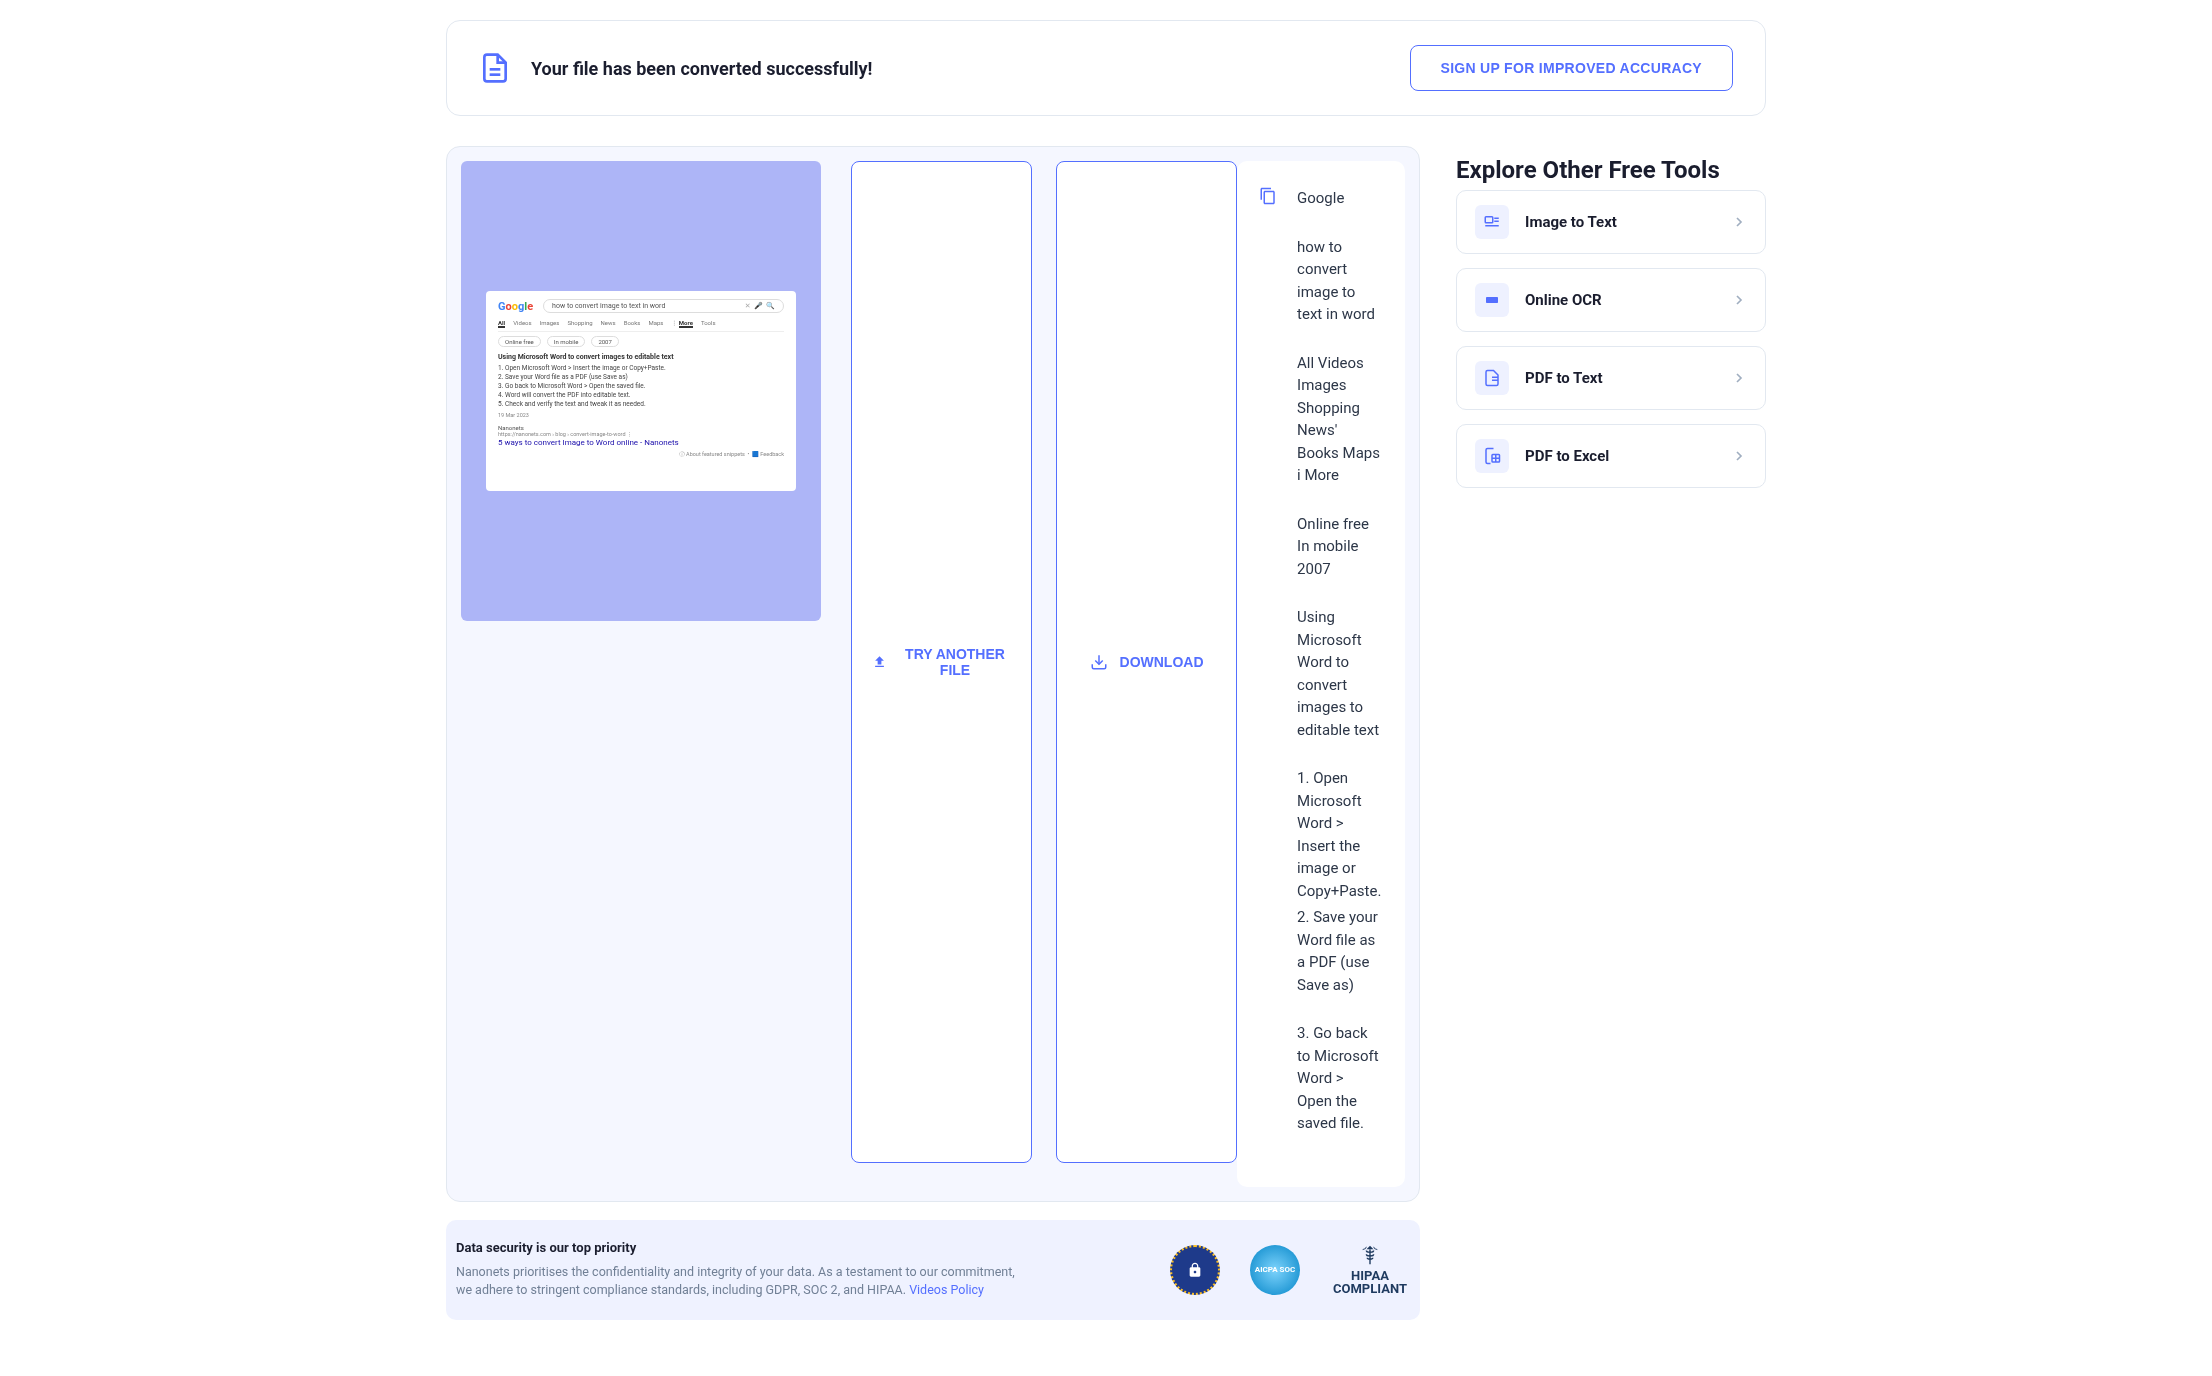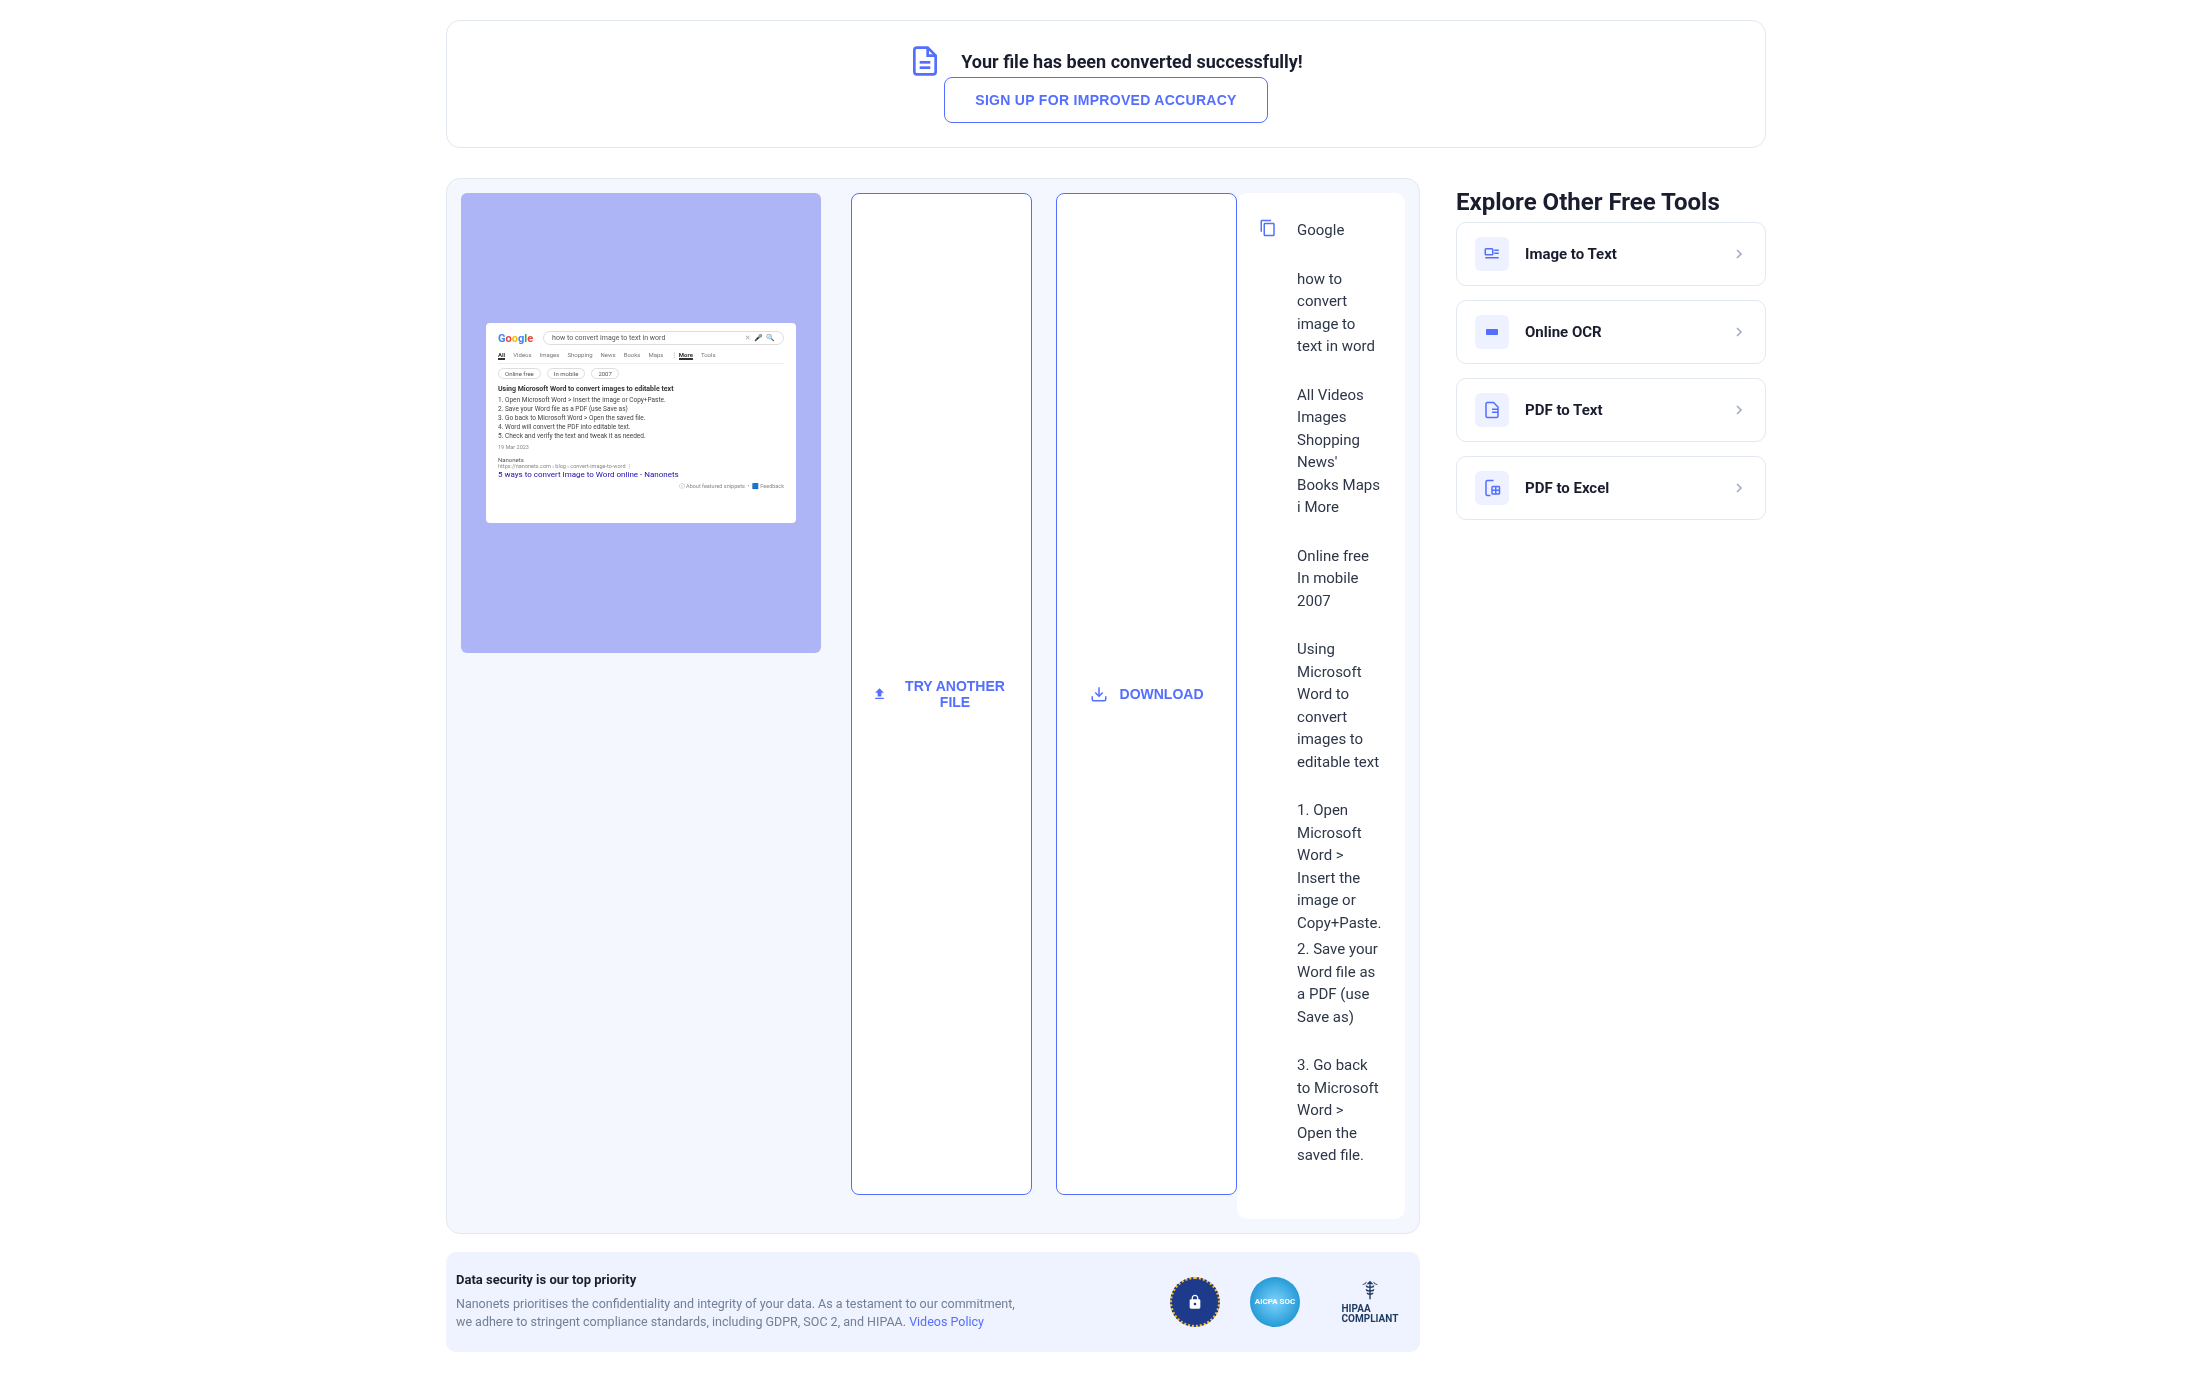--- a/index.html
+++ b/index.html
@@ -22,21 +22,20 @@
 }
 .success-bar {
   background: #ffffff;
   border: 1px solid #e2e8f0;
   border-radius: 14px;
   padding: 24px 32px;
   display: flex;
   align-items: center;
   justify-content: space-between;
   margin-bottom: 30px;
-  flex-direction: column;
 }
 .success-left {
   display: flex;
   align-items: center;
   gap: 20px;
 }
 .success-icon {
   width: 32px;
   height: 32px;
   color: #546FFF;
@@ -298,23 +297,23 @@
   background: none;
   color: #1e3a5f;
   flex-direction: column;
   gap: 2px;
 }
 .badge-hipaa svg {
   width: 28px;
   height: 22px;
 }
 .badge-hipaa-text {
-  font-size: 10px;
+  font-size: 13px;
   font-weight: bold;
-  text-align: left;
+  text-align: center;
   line-height: 1;
 }
 .sidebar {
   width: 310px;
   flex-shrink: 0;
 }
 .sidebar-title {
   font-size: 24px;
   font-weight: 700;
   color: #1a1d2e;

